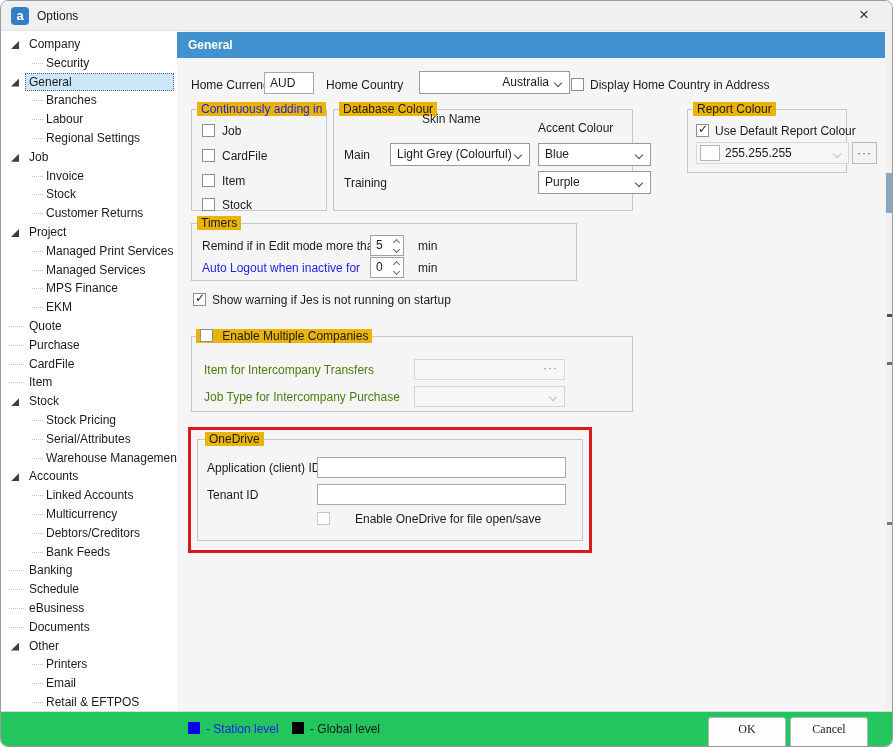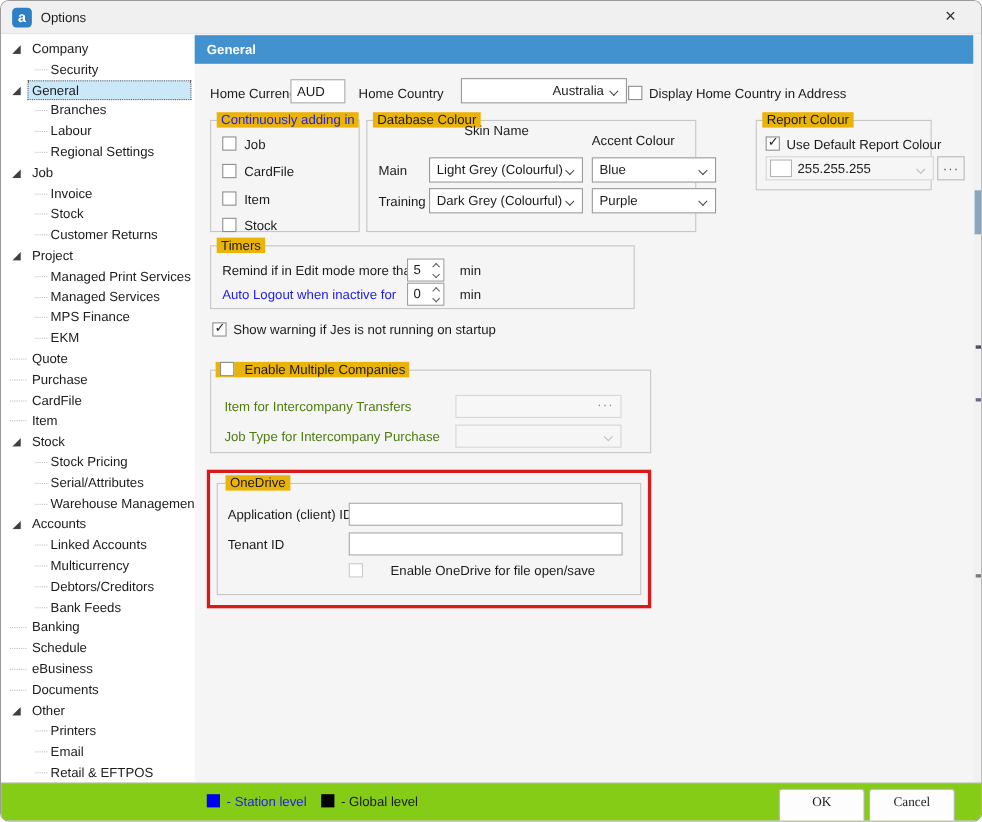--- a/index.html
+++ b/index.html
@@ -66,21 +66,21 @@
   .chevs.down { transform:rotate(45deg); margin:1px auto 0; }
   .ellip-btn { position:absolute; background:#f4f4f4; border:1px solid #b9b9b9; text-align:center;
                color:#555; line-height:18px; letter-spacing:1px; }
   .field-dis { position:absolute; background:#f7f7f8; border:1px solid #d8d8d8; height:21px; }
   .field-dis .fd-ellip { position:absolute; right:6px; top:1px; color:#8a8a8a; letter-spacing:1px; }
   .swatch { position:absolute; left:3px; top:2px; width:20px; height:16px; background:#fff; border:1px solid #b4b4b4; }
 
   .redbox { position:absolute; left:187px; top:426px; width:404px; height:126px; border:3px solid #da1a1a; }
 
   
-  .footer { position:absolute; left:0; right:0; bottom:0; height:35px; background:#84cc16;
+  .footer { position:absolute; left:0; right:0; bottom:0; height:35px; background:#22c55e;
             border-top:1px solid #d9d9d9; }
   .sq { position:absolute; width:12px; height:12px; }
   .btn { position:absolute; width:78px; height:41px; background:#fdfdfd; border:1px solid #b6b6b6;
          border-radius:3px; text-align:center; line-height:23px; cursor:default;font-family:Liberation Serif, serif; }
 </style>
 </head>
 <body>
 
 <div class="window">
 
@@ -167,24 +167,20 @@
     <div class="lbl" style="left:10px; top:38px;">Main</div>
     <div class="combo" style="left:56px; top:33px; width:140px;">
       <span>Light Grey (Colourful)</span>
       <i class="chev"></i>
     </div>
     <div class="combo" style="left:204px; top:33px; width:113px;">
       <span>Blue</span>
       <i class="chev"></i>
     </div>
     <div class="lbl" style="left:10px; top:66px;">Training</div>
-    <div class="combo" style="left:56px; top:61px; width:140px;">
-      <span>Dark Grey (Colourful)</span>
-      <i class="chev"></i>
-    </div>
     <div class="combo" style="left:204px; top:61px; width:113px;">
       <span>Purple</span>
       <i class="chev"></i>
     </div>
   </div>
 
   <div class="group" style="left:686px; top:108px; width:160px; height:64px;">
     <div class="cap">Report Colour</div>
     <span class="cb on" style="left:8px; top:14px;"></span>
     <div class="lbl" style="left:27px; top:14px;">Use Default Report Colour</div>
@@ -214,21 +210,21 @@
           <i class="chevs up"></i>
           <i class="chevs down"></i>
         </span>
     </div>
     <div class="lbl" style="left:226px; top:37px;">min</div>
   </div>
 
   <span class="cb on" style="left:192px; top:292px;"></span>
   <div class="lbl" style="left:211px; top:292px;">Show warning if Jes is not running on startup</div>
 
-  <div class="group" style="left:190px; top:335px; width:401px; height:76px;">
+  <div class="group" style="left:190px; top:335px; width:442px; height:76px;">
     <div class="cap" style="left:4px;">
       <span class="cb inline"></span>
       <span style="margin-left:6px;">Enable Multiple Companies</span>
     </div>
     <div class="lbl dim" style="left:12px; top:26px;">Item for Intercompany Transfers</div>
     <div class="field-dis" style="left:222px; top:22px; width:151px;">
       <span class="fd-ellip">···</span>
     </div>
     <div class="lbl dim" style="left:12px; top:53px;">Job Type for Intercompany Purchase</div>
     <div class="combo dis" style="left:222px; top:49px; width:151px; height:21px;">

